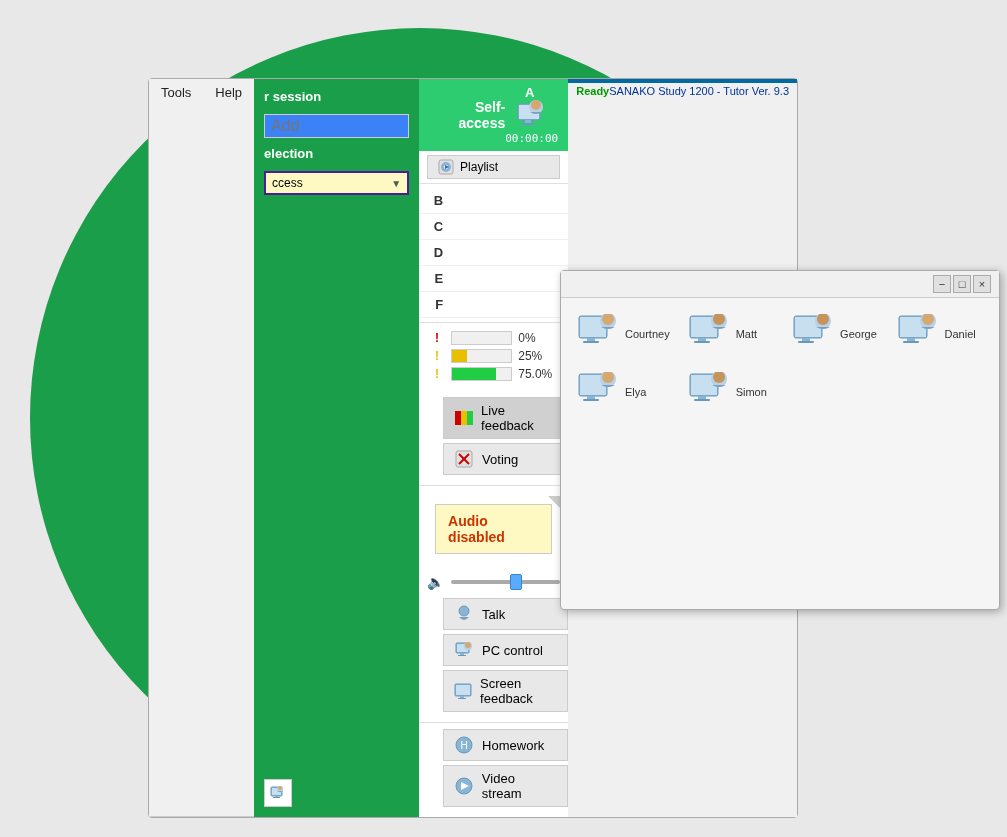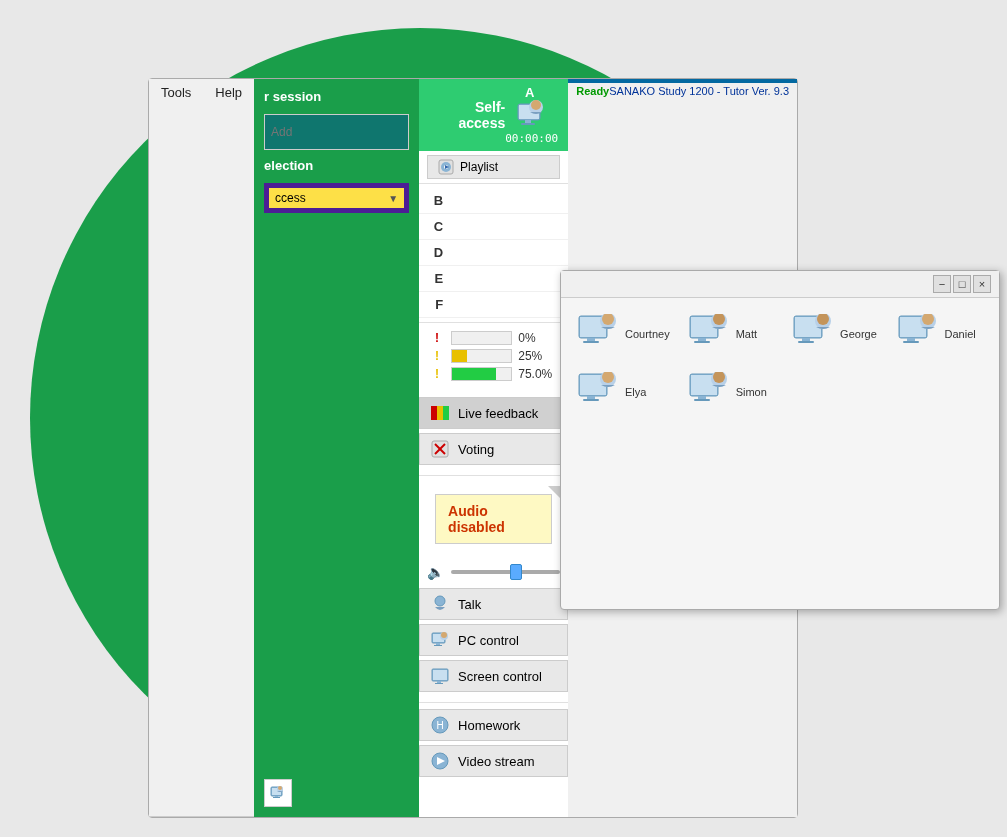--- a/index.html
+++ b/index.html
@@ -71,30 +71,30 @@
       flex-direction: column;
       gap: 8px;
     }
     .sidebar-label {
       color: #fff;
       font-size: 13px;
       font-weight: bold;
       margin-bottom: 2px;
     }
     .sidebar-input {
-      background: #0f766e;
+      background: #3b82f6;
       border: 1px solid #ccc;
-      padding: 10px 6px;
-      font-size: 12px;
+      padding: 2px 6px;
+      font-size: 16px;
       width: 100%;
     }
     .sidebar-select-wrapper {
       position: relative;
-      background: #fde047;
-      border: 5px solid #4c1d95;
+      background: #fef9c3;
+      border: 2px solid #4c1d95;
       display: flex;
       align-items: center;
     }
     .sidebar-select {
       width: 100%;
       padding: 3px 6px;
       background: transparent;
       border: none;
       font-size: 12px;
       appearance: none;
@@ -232,20 +232,21 @@
     }
     .stat-label {
       font-size: 12px;
       color: #333;
       min-width: 40px;
     }
 
     
     .buttons-section {
       padding: 4px 0;
+      margin-left: 24px;
     }
     .action-btn {
       display: flex;
       align-items: center;
       gap: 8px;
       width: 100%;
       background: #e8e8e8;
       border: 1px solid #ccc;
       padding: 5px 10px;
       margin-bottom: 4px;
@@ -689,21 +690,21 @@
         </button>
         <button class="action-btn">
           <div class="btn-icon">
             <svg width="18" height="18" viewBox="0 0 18 18">
               <rect x="1" y="2" width="16" height="12" rx="1" fill="#8ab4d4" stroke="#6699bb"></rect>
               <rect x="2" y="3" width="14" height="10" fill="#c8dff0"></rect>
               <rect x="6" y="14" width="4" height="2" fill="#8ab4d4"></rect>
               <rect x="4" y="16" width="8" height="1" fill="#6699bb"></rect>
             </svg>
           </div>
-          <span>Screen control</span>
+          <span>Screen feedback</span>
         </button>
       </div>
 
       <div class="divider"></div>
 
       <div class="buttons-section">
         <button class="action-btn">
           <div class="btn-icon">
             <svg width="18" height="18" viewBox="0 0 18 18">
               <circle cx="9" cy="9" r="8" fill="#8ab4d4" stroke="#6699bb"></circle>

